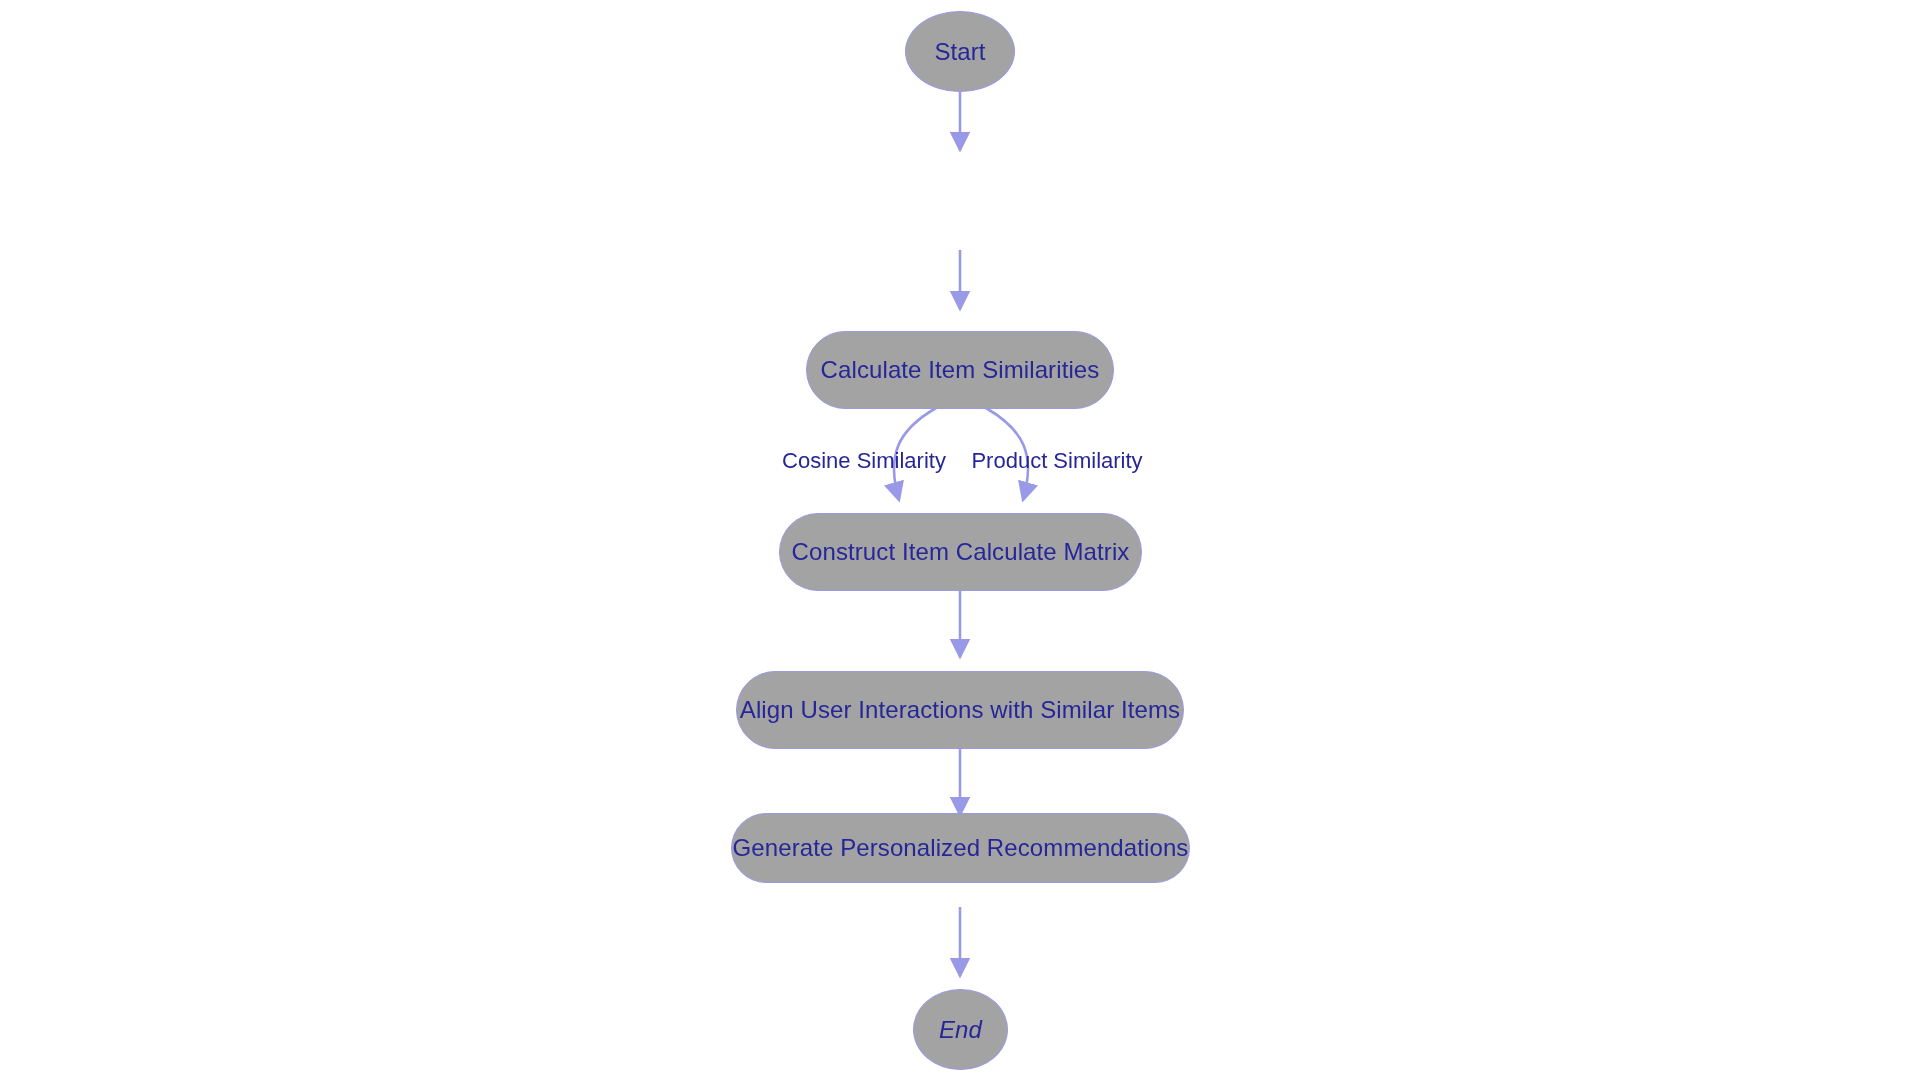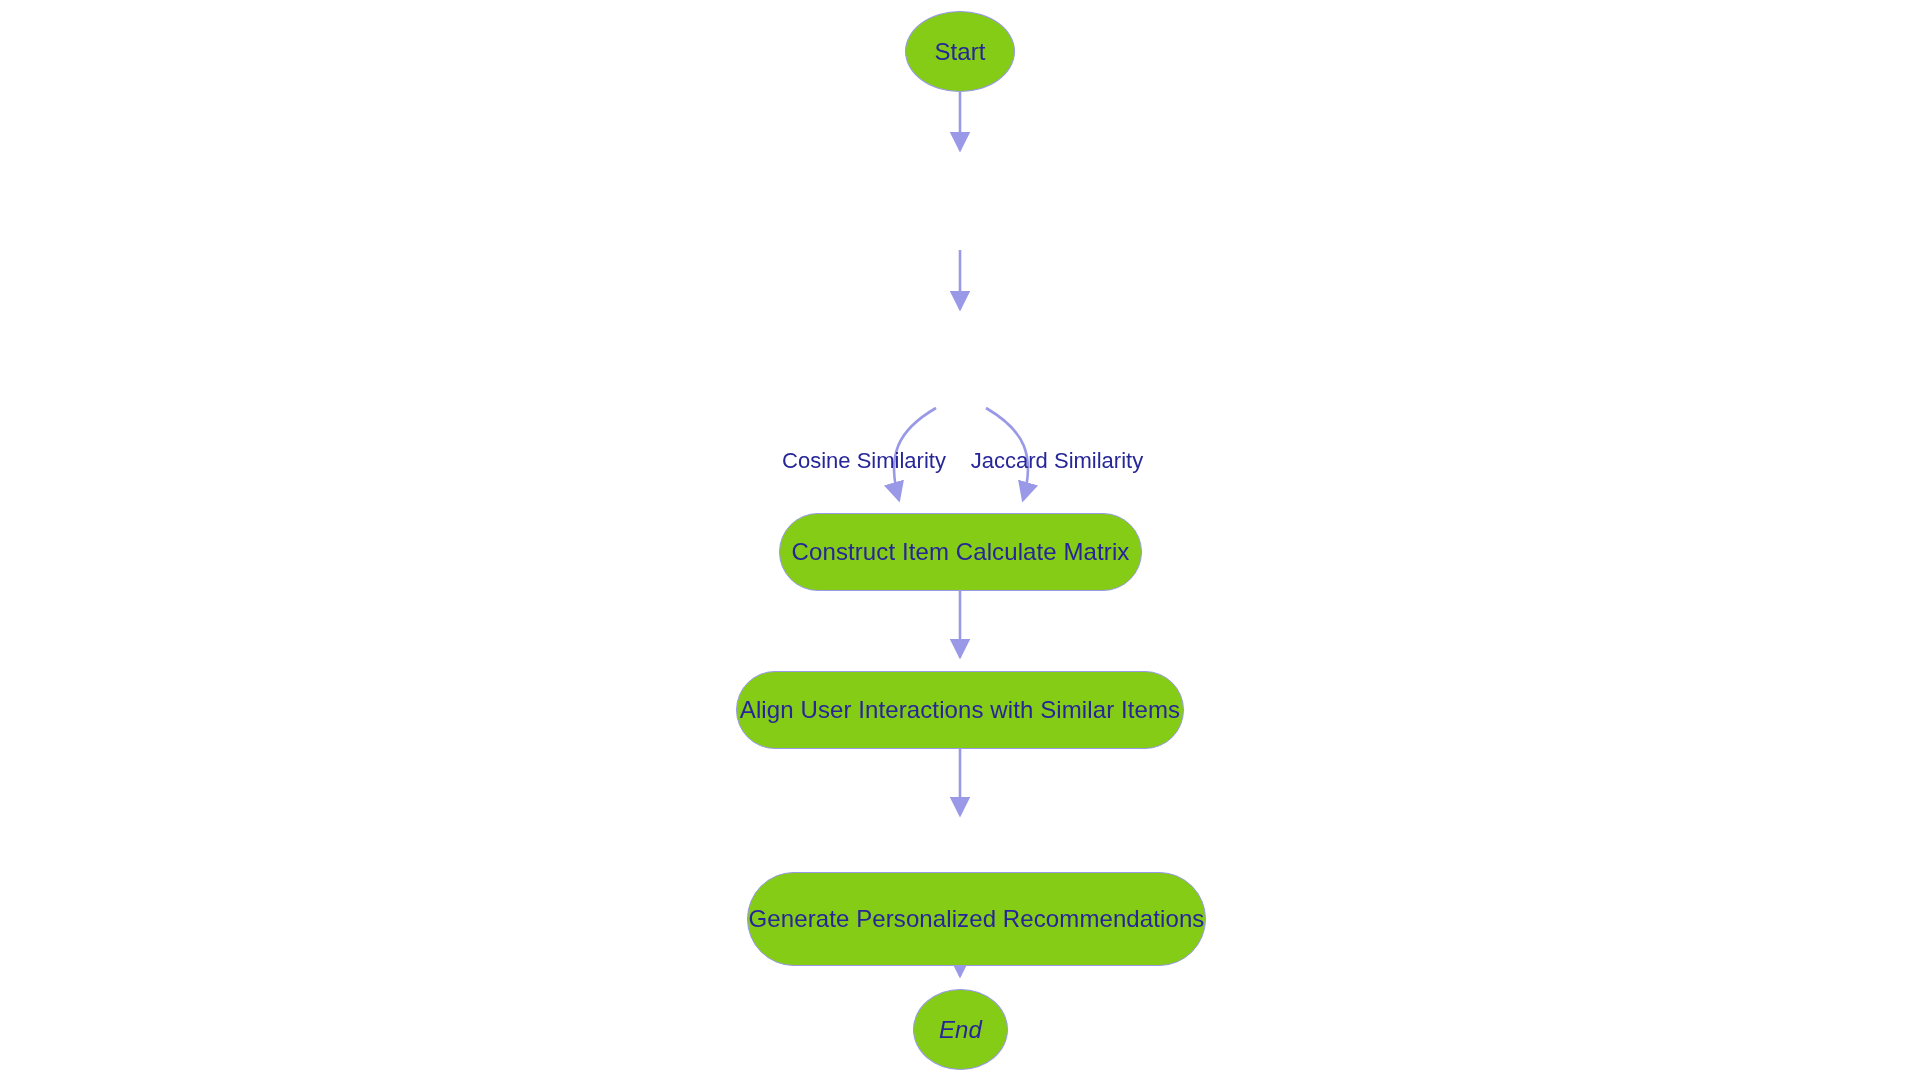--- a/index.html
+++ b/index.html
@@ -25,21 +25,21 @@
     top: 0;
     width: 1920px;
     height: 1080px;
   }
   .node {
     position: absolute;
     box-sizing: border-box;
     display: flex;
     align-items: center;
     justify-content: center;
-    background: #84cc16;
+    background: #a3a3a3;
     border: 1.4px solid #9999e8;
     color: #262699;
     font-size: 24px;
     font-weight: 400;
     letter-spacing: 0.1px;
     white-space: nowrap;
     z-index: 2;
   }
   .node.stadium {
     border-radius: 999px;
@@ -83,34 +83,37 @@
     <path d="M 960 748 L 960 815" stroke="#9999e8" stroke-width="2.6" fill="none" marker-end="url(#arrow)"></path>
 
     <path d="M 960 907 L 960 976" stroke="#9999e8" stroke-width="2.6" fill="none" marker-end="url(#arrow)"></path>
   </svg>
 
   <div class="node terminal" style="left:905px; top:11px; width:110px; height:81px;">
     <span>Start</span>
   </div>
 
 
+  <div class="node stadium" style="left:806px; top:331px; width:308px; height:78px;">
+    <span>Calculate Item Similarities</span>
+  </div>
 
   <div class="node stadium" style="left:779px; top:513px; width:363px; height:78px;">
     <span>Construct Item Calculate Matrix</span>
   </div>
 
   <div class="node stadium" style="left:736px; top:671px; width:448px; height:78px;">
     <span>Align User Interactions with Similar Items</span>
   </div>
 
-  <div class="node stadium" style="left:731px; top:872px; width:459px; height:94px;margin-left:16px;">
+  <div class="node stadium" style="left:731px; top:813px; width:459px; height:70px;">
     <span>Generate Personalized Recommendations</span>
   </div>
 
   <div class="node terminal" style="left:913px; top:989px; width:95px; height:81px;font-style:italic;">
     <span>End</span>
   </div>
 
   <div class="edge-label" style="left:864px; top:461px;">Cosine Similarity</div>
 
-  <div class="edge-label" style="left:1057px; top:461px;">Jaccard Similarity</div>
+  <div class="edge-label" style="left:1057px; top:461px;">Product Similarity</div>
 
 </div>
 
 </body></html>

